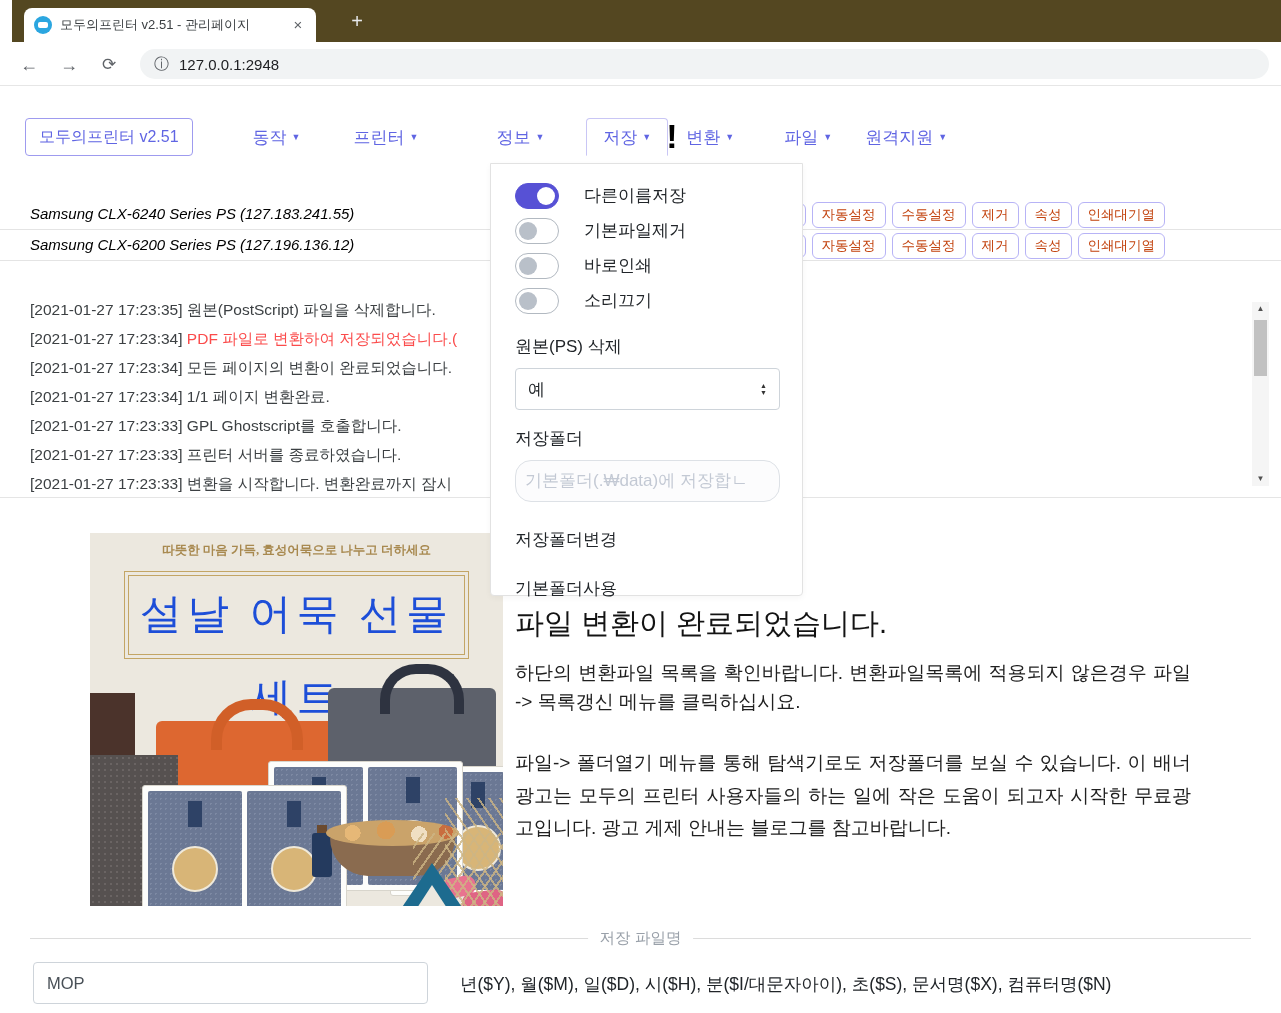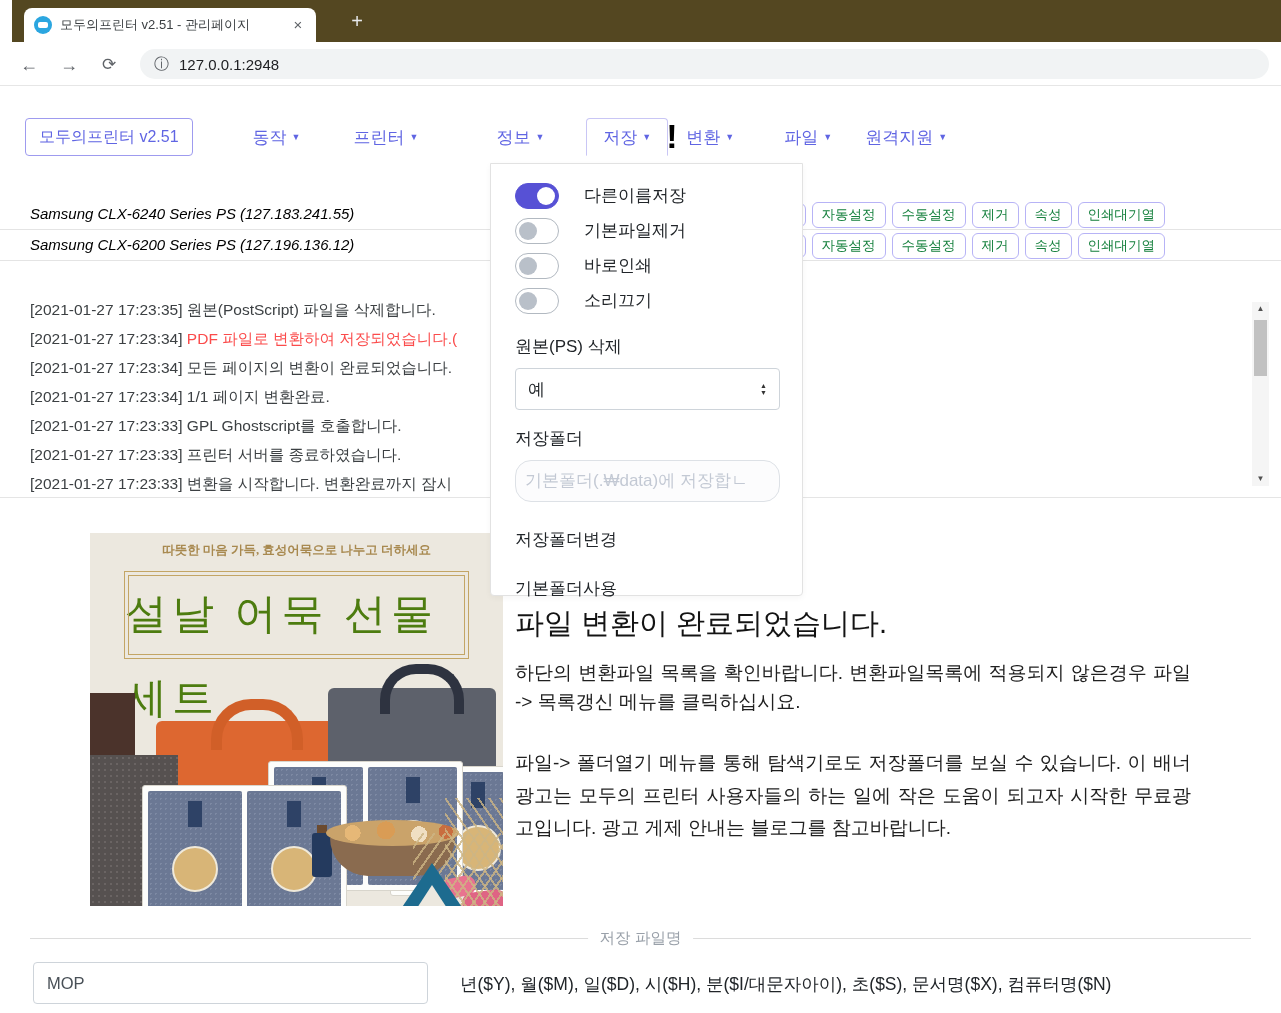--- a/index.html
+++ b/index.html
@@ -30,21 +30,21 @@
   .ni-dongjak { margin-left:60px; } .ni-printer { margin-left:53px; } .ni-jungbo { margin-left:78px; }
   .ni-jeojang { margin-left:42px; border:1px solid #c9c6f5; border-bottom-color:#fff; border-radius:4px 4px 0 0; padding:10px 16px; position:relative; z-index:21; background:#fff; }
   .ni-byunhwan { margin-left:18px; } .ni-pail { margin-left:50px; } .ni-remote { margin-left:33px; }
   .here-note { position:absolute; left:584px; top:114px; font-size:34px; font-weight:900; color:#000; letter-spacing:1px; z-index:6; font-family:"Liberation Sans","DejaVu Sans",sans-serif; }
 
   
   .printer-row { position:absolute; left:0; width:1281px; height:31px; border-bottom:1px solid #e4e4e4; }
   .pr-1 { top:199px; } .pr-2 { top:230px; }
   .printer-name { position:absolute; left:30px; top:6px; font-size:15px; color:#000000;font-style:italic; }
   .row-actions { position:absolute; right:116px; top:3px; display:flex; gap:6px; align-items:center; }
-  .act-btn { border:1.5px solid #b7b3f6; color:#15803d; background:#fff; border-radius:6px; font-size:13.5px; padding:3px 9px; white-space:nowrap; font-family:inherit; }
+  .act-btn { border:1.5px solid #b7b3f6; color:#c2410c; background:#fff; border-radius:6px; font-size:13.5px; padding:3px 9px; white-space:nowrap; font-family:inherit; }
   .act-partial { width:30px; height:24px; border:1.5px solid #b7b3f6; border-radius:6px; background:#fff; }
 
   
   .log-area { position:absolute; left:0; top:300px; width:1281px; height:193px; overflow:hidden; }
   .log-line { position:relative; left:30px; height:29px; font-size:15.5px; color:#3c4043; white-space:nowrap; }
   .log-text.red { color:#fb4b4b; }
   .scrollbar { position:absolute; right:12px; top:302px; width:17px; height:184px; background:#f5f5f5; }
   .sb-arrow { position:absolute; left:0; width:17px; height:14px; font-size:8px; color:#505050; text-align:center; line-height:14px; }
   .sb-up { top:0; } .sb-down { bottom:0; }
   .sb-thumb { position:absolute; left:2px; top:18px; width:13px; height:56px; background:#c1c1c1; }
@@ -65,21 +65,21 @@
   .select-arrows { margin-left:auto; display:flex; flex-direction:column; line-height:7px; font-size:7px; color:#333; }
   .dis-input { margin-top:10px; width:265px; height:42px; border:1px solid #dde1e6; border-radius:16px; background:#fcfcfd; padding:0 9px; font-size:17px; color:#c3c9d4; font-family:inherit; }
   .dis-input::placeholder { color:#c3c9d4; opacity:1; }
   .menu-item { font-size:17px; color:#212529; margin-top:26px; }
 
   
   .banner { position:absolute; left:90px; top:533px; width:413px; height:373px; background:#ece8df; overflow:hidden; }
   .banner-tag { position:absolute; top:9px; width:100%; text-align:center; font-size:12.5px; font-weight:bold; color:#a8894f; font-family:"Liberation Serif","DejaVu Serif",serif; }
   .banner-frame { position:absolute; left:34px; top:38px; width:345px; height:88px; border:1px solid #c3a565; }
   .banner-frame::after { content:""; position:absolute; inset:3px; border:1px solid #c3a565; }
-  .banner-title { position:absolute; width:100%; line-height:84px; font-size:42px; color:#4d7c0f; letter-spacing:5px; font-family:"Liberation Serif","DejaVu Serif",serif; }
+  .banner-title { position:absolute; width:100%; text-align:center; line-height:84px; font-size:42px; color:#1d4ed8; letter-spacing:5px; font-family:"Liberation Serif","DejaVu Serif",serif; }
   .bag-brown { position:absolute; left:-10px; top:160px; width:55px; height:105px; background:#4b332b; }
   .bag-orange { position:absolute; left:66px; top:188px; width:180px; height:105px; background:#dd6730; border-radius:6px; }
   .bag-orange::before { content:""; position:absolute; left:55px; top:-22px; width:70px; height:40px; border:11px solid #d15f28; border-bottom:none; border-radius:40px 40px 0 0; }
   .bag-gray { position:absolute; left:238px; top:155px; width:168px; height:110px; background:#5d616b; border-radius:6px; }
   .bag-gray::before { content:""; position:absolute; left:52px; top:-24px; width:64px; height:40px; border:10px solid #2e3340; border-bottom:none; border-radius:36px 36px 0 0; }
   .bag-tall { position:absolute; left:0px; top:222px; width:88px; height:168px; background:#565150;
     background-image:radial-gradient(#6a6463 1px, transparent 1px); background-size:6px 6px; }
   .tray { position:absolute; background:#fdfdfb; border:1px solid #d8d5cc; border-radius:3px; padding:5px; display:flex; gap:5px; }
   .tray-1 { left:52px; top:252px; width:205px; height:135px; }
   .tray-2 { left:178px; top:228px; width:195px; height:130px; }

